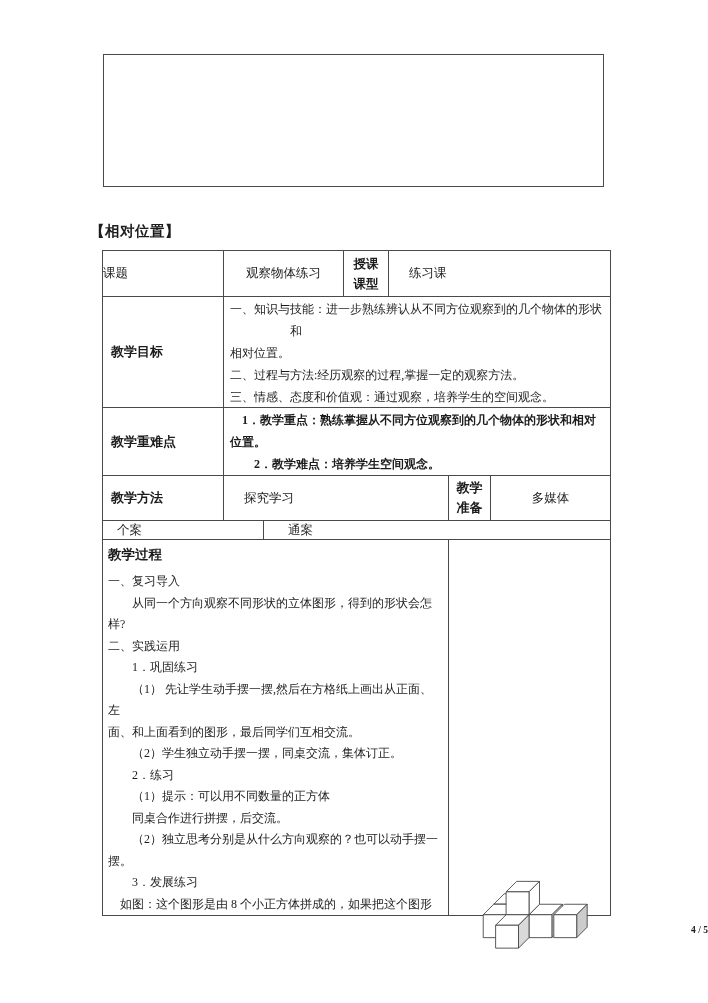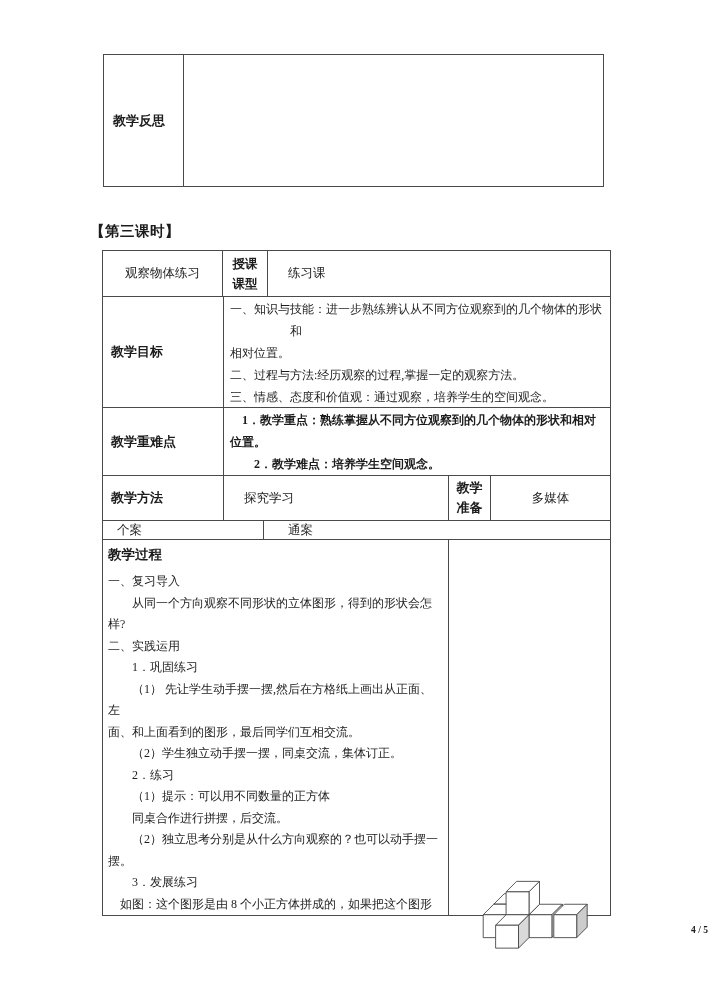--- a/index.html
+++ b/index.html
@@ -77,29 +77,29 @@
     position:absolute; left:0; right:0; top:925px; text-align:right;
     font-size:9.5px; font-weight:bold; font-family:"Liberation Serif", serif;
   }
 </style>
 </head>
 <body>
 
 <div class="page">
 
   <div class="reflection-table tbl-border">
-    <div class="cell reflection-label">教学反思</div>
     <div class="cell reflection-content"></div>
   </div>
 
-  <div class="section-heading">【第三课时】</div>
+  <div class="section-heading">【相对位置】</div>
 
   <div class="lesson-table tbl-border">
 
     <div class="row r1">
+      <div class="cell w-c1 vcenter">课题</div>
       <div class="cell w-c2 center-cell">观察物体练习</div>
       <div class="cell w-c3 center-cell label-cell two-line" style="padding-left:0;justify-content:center;">授课
 课型</div>
       <div class="cell w-c4 vcenter indent-20">练习课</div>
     </div>
 
     <div class="row r2">
       <div class="cell w-c1 label-cell">教学目标</div>
       <div class="cell w-goal body-text goal-content">一、知识与技能：进一步熟练辨认从不同方位观察到的几个物体的形状
 　　　　　和

